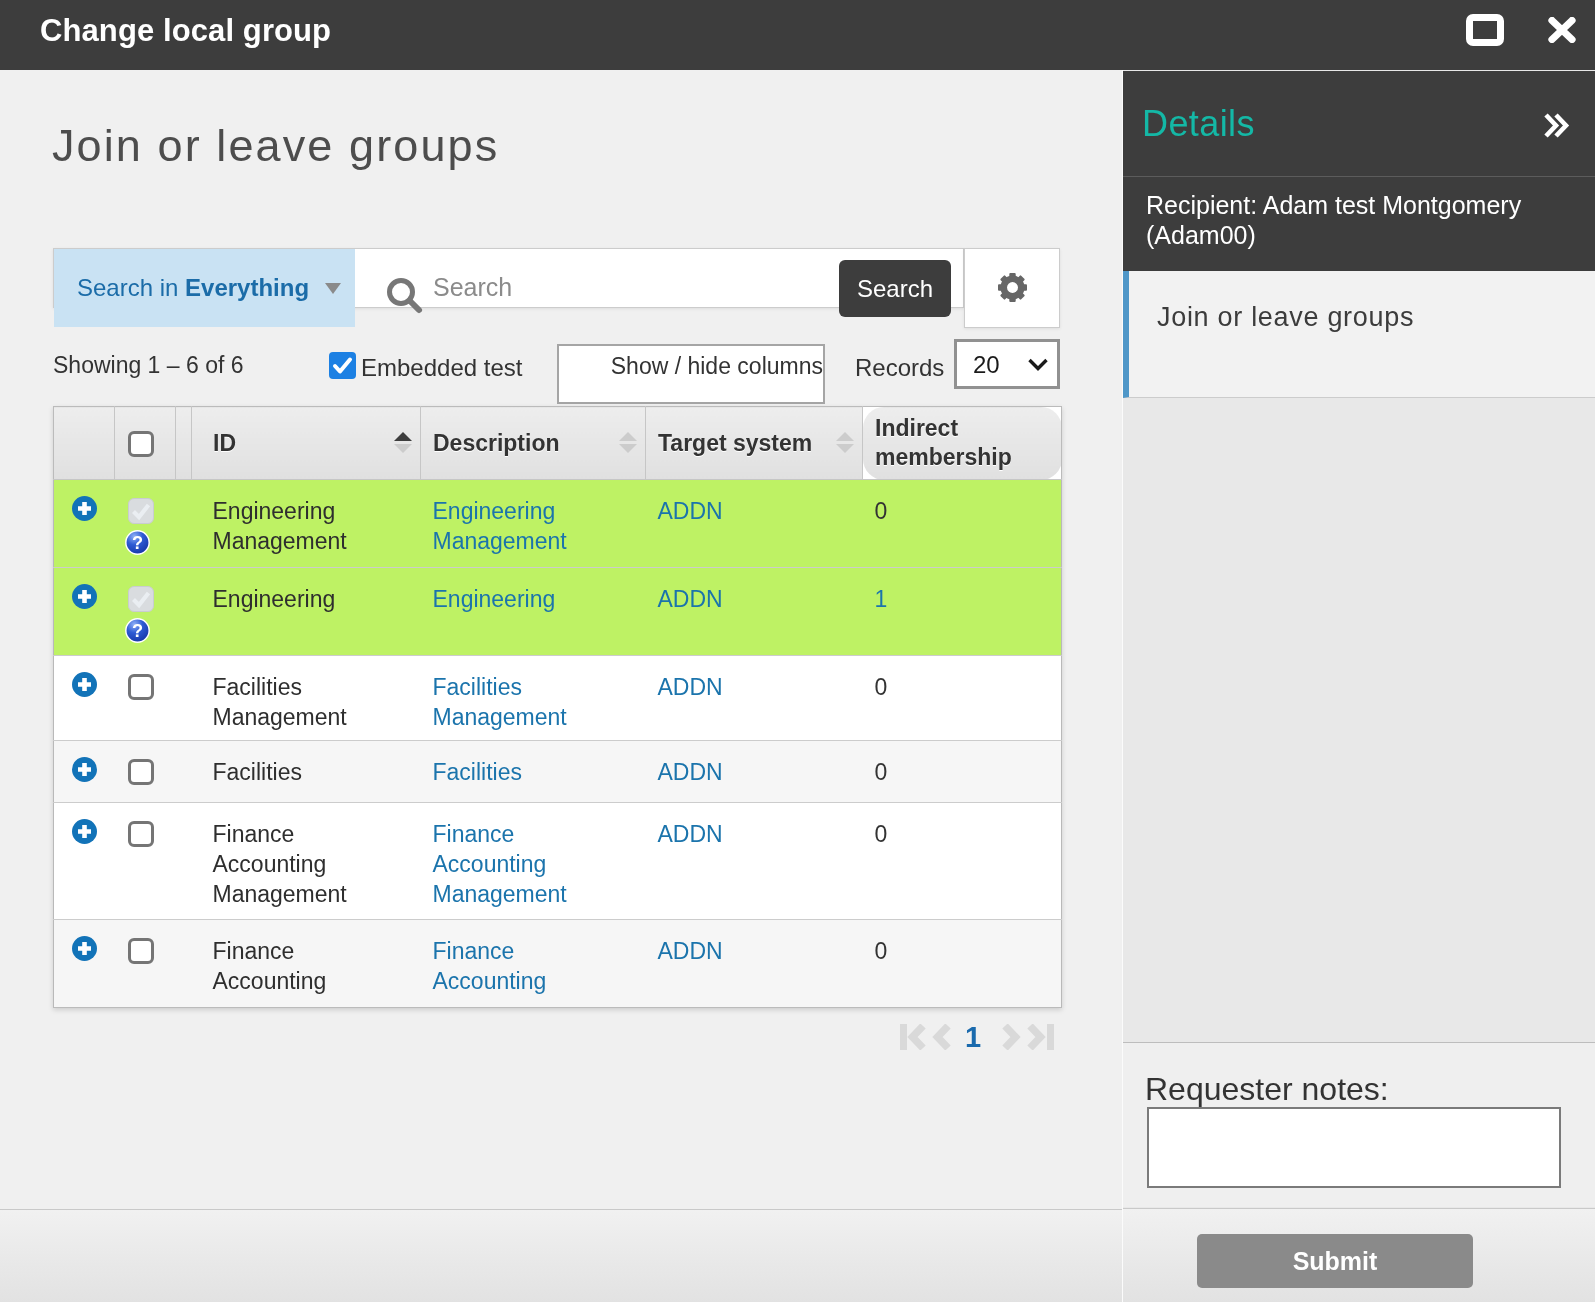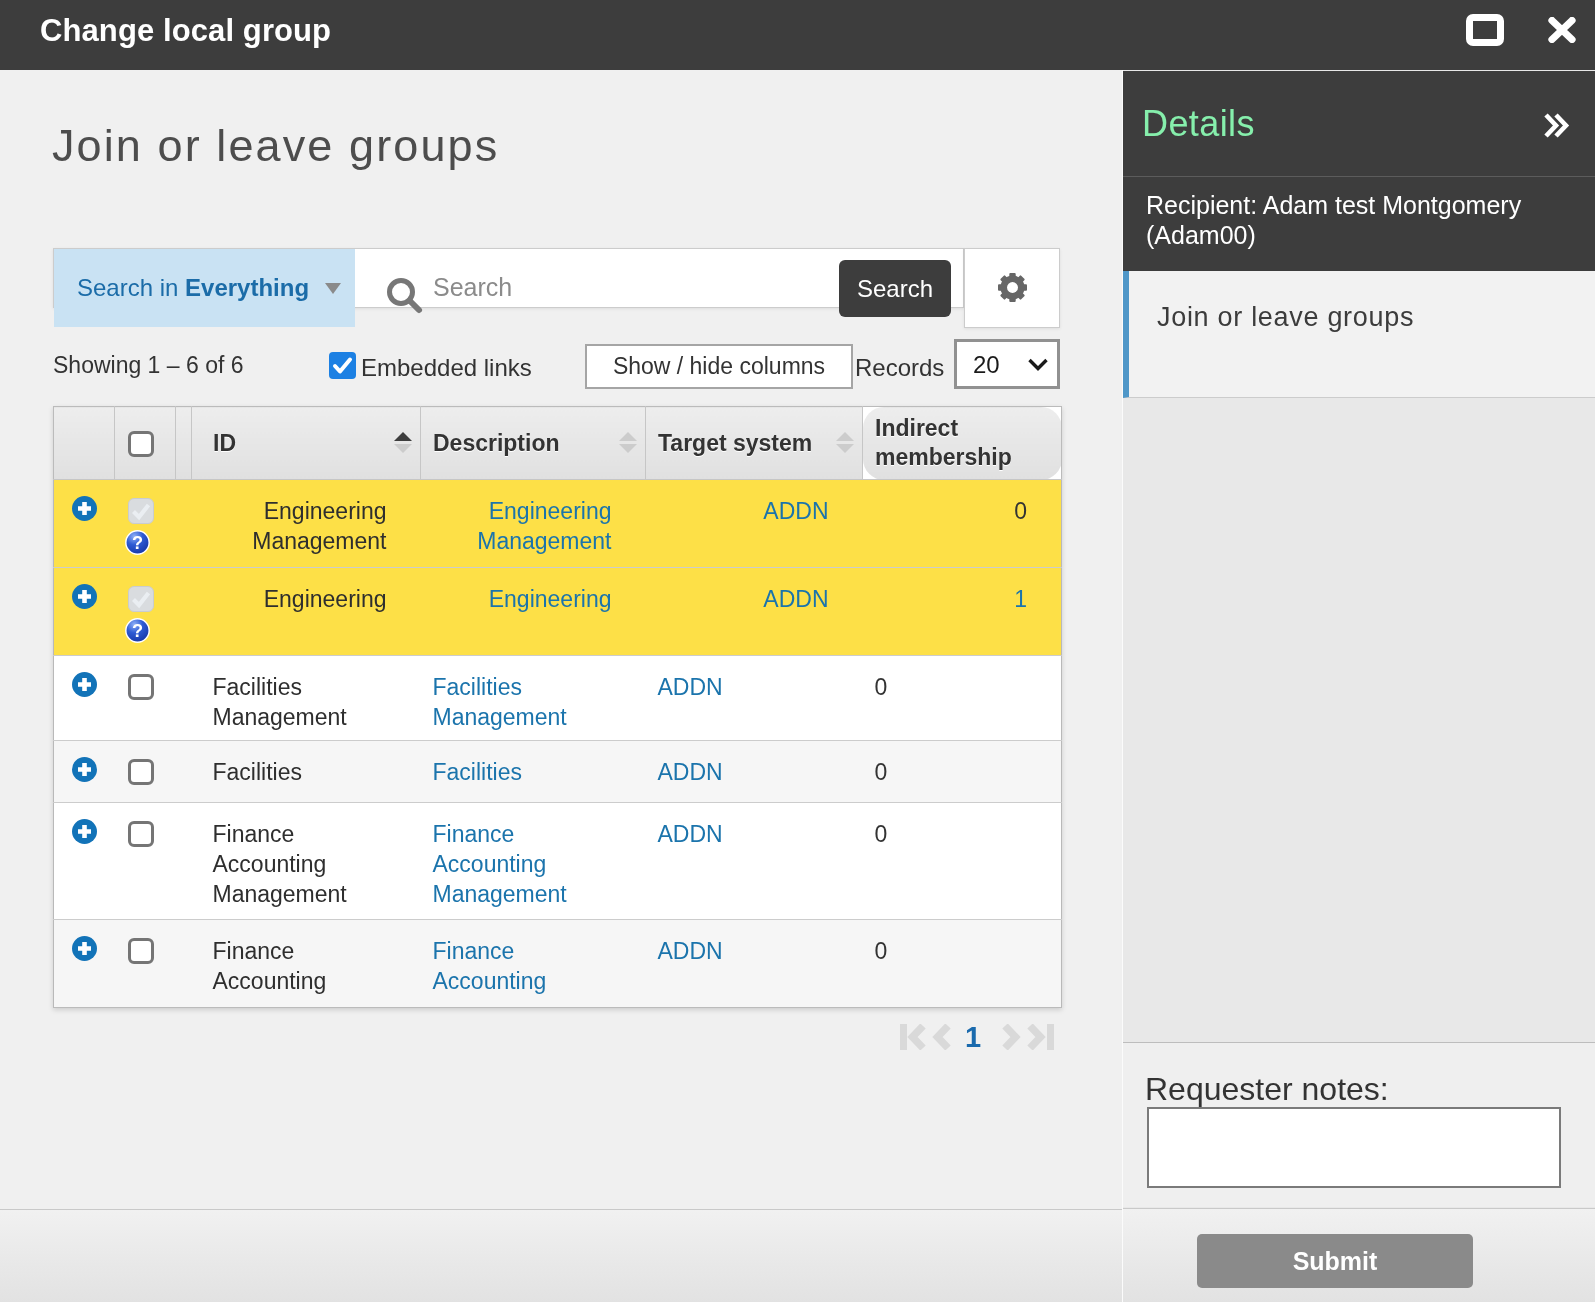--- a/index.html
+++ b/index.html
@@ -24,60 +24,60 @@
 .mag { position:absolute; left:331px; top:27px; }
 .ph { position:absolute; left:379px; top:24px; font-size:25px; color:#8b8b8b; }
 .searchbtn { position:absolute; left:785px; top:11px; width:112px; height:57px; background:#3d3d3d; color:#fff; font-size:24px; text-align:center; line-height:57px; border-radius:6px; }
 .gearbox { position:absolute; left:964px; top:178px; width:96px; height:80px; background:#fff; border:1px solid #ccc; box-shadow:0 1px 3px rgba(0,0,0,.08); }
 
 
 .controls { position:absolute; left:0; top:274px; width:1122px; height:50px; font-size:23px; color:#333; }
 .showing { position:absolute; left:53px; top:8px; }
 .cb-emb { position:absolute; left:329px; top:8px; width:27px; height:27px; background:#1c80e3; border-radius:4px; }
 .emb-label { position:absolute; left:361px; top:10px; font-size:24px; }
-.shbtn { position:absolute; left:585px; top:0px; width:268px; height:45px; background:#fff; border:2px solid #a5a5a5; font-size:23px; color:#333; text-align:center; line-height:41px; }
+.shbtn { position:absolute; left:557px; top:0px; width:268px; height:60px; background:#fff; border:2px solid #a5a5a5; font-size:23px; color:#333; text-align:right; line-height:41px; }
 .reclabel { position:absolute; left:855px; top:10px; font-size:24px; }
 .recsel { position:absolute; left:954px; top:-5px; width:106px; height:50px; background:#fff; border:3px solid #919191;text-align:center; }
 .recsel .v { position:absolute; left:16px; top:9px; font-size:24px; color:#1a1a1a; }
 .recsel svg { position:absolute; right:8px; top:16px; }
 
 
 .tbl { position:absolute; left:53px; top:336px; width:1008px; border-collapse:collapse; table-layout:fixed; background:#fff; border:1px solid #b9b9b9; box-shadow:0 2px 5px rgba(0,0,0,.15); font-size:23px; color:#333; }
 .tbl col.c1 { width:61px; } .tbl col.c2 { width:61px; } .tbl col.c3 { width:16px; }
 .tbl col.c4 { width:229px; } .tbl col.c5 { width:225px; } .tbl col.c6 { width:217px; } .tbl col.c7 { width:199px; }
 .tbl th { height:73px; background:linear-gradient(#ededed,#e0e0e0); border:1px solid #c6c6c6; border-top:1px solid #bbb; font-size:23px; font-weight:600; color:#333; text-align:left; text-shadow:0 1px 0 #fff; vertical-align:middle; padding:0 0 0 12px; position:relative; }
 .tbl th.idc { padding-left:21px; }
 .tbl td { border-top:1px solid #ccc; vertical-align:top; padding:16px 34px 0 12px; line-height:30px; }
 .plus { display:block; margin:0 auto; }
 .stack { display:flex; flex-direction:column; align-items:center; }
 .tbl td:nth-child(2), .tbl th:nth-child(2) { padding-right:9px !important; }
 .stack .helpico { margin-top:6px; margin-right:6px; }
 .tbl td.idc { padding-left:21px; color:#2e2e2e; }
-.tbl tr.sel td { background:#fde047;text-align:right; }
+.tbl tr.sel td { background:#bef264; }
 .tbl tr.alt td { background:#f6f6f6; }
 .tbl a { color:#1b74ac; text-decoration:none; }
 .sorters { position:absolute; right:8px; top:50%; margin-top:-11px; width:18px; height:22px; display:block; }
 .tri-u { display:block; width:0; height:0; border-left:9px solid transparent; border-right:9px solid transparent; border-bottom:9px solid #ccc; margin-bottom:3px; }
 .tri-d { display:block; width:0; height:0; border-left:9px solid transparent; border-right:9px solid transparent; border-top:9px solid #ccc; }
 .tri-u.on { border-bottom-color:#3d3d3d; }
 .cell-center { text-align:center; padding-left:0 !important; padding-right:0 !important; }
 .cbx { display:block; margin-left:auto; margin-right:auto; width:26px; height:26px; background:#fff; border:3px solid #757575; border-radius:6px; margin-top:2px; }
 .cbx.dis { background:#d9dcdf; border:1px solid #c9ccd0; width:26px; height:26px; position:relative; }
 .helpico { display:inline-block; margin-top:7px; }
 
 
 .pager { position:absolute; left:0; top:950px; width:1061px; height:40px; }
 .pager .num { position:absolute; left:965px; top:1px; color:#1a6aad; font-size:29px; font-weight:bold; }
 
 
 .footmain { position:absolute; left:0; top:1139px; width:1122px; height:93px; background:linear-gradient(#f1f1f1,#e2e2e2); border-top:1px solid #c9c9c9; }
 
 
 .panel { position:absolute; left:1122px; top:70px; width:473px; height:1232px; background:#e8e8e8; border-left:1px solid #fbfbfb; }
-.phead { position:absolute; left:0; top:1px; width:473px; height:105px; background:#3d3d3d; color:#86efac; }
+.phead { position:absolute; left:0; top:1px; width:473px; height:105px; background:#3d3d3d; color:#14b8a6; }
 .phead .t { position:absolute; left:19px; top:32px; font-size:36px; letter-spacing:.4px; }
 .phead svg { position:absolute; right:26px; top:41px; }
 .precip { position:absolute; left:0; top:106px; width:473px; height:95px; background:#3d3d3d; border-top:1px solid #5c5c5c; color:#fff; font-size:25px; line-height:30px; padding:13px 20px 0 23px; }
 .pstep { position:absolute; left:0; top:201px; width:473px; height:127px; background:#f2f2f2; border-left:6px solid #4f97c8; border-bottom:1px solid #ccc; color:#3c3c3c; font-size:27px; letter-spacing:.7px; }
 .pstep .t { position:absolute; left:28px; top:31px; }
 .pnotes-sep { position:absolute; left:0; top:972px; width:473px; height:1px; background:#bdbdbd; }
 .pnotes { position:absolute; left:0; top:973px; width:473px; height:164px; background:#efefef; }
 .pnotes .lab { position:absolute; left:22px; top:28px; font-size:32px; color:#333; }
 .pnotes textarea { position:absolute; left:24px; top:64px; width:414px; height:81px; border:2px solid #7a7a7a; background:#fff; resize:none; outline:none; }
 .pfoot { position:absolute; left:0; top:1138px; width:473px; height:94px; background:linear-gradient(#f1f1f1,#e2e2e2); border-top:1px solid #c9c9c9; }
@@ -121,21 +121,21 @@
       </svg>
   </div>
 
   <div class="controls">
     <div class="showing">Showing 1 – 6 of 6</div>
     <div class="cb-emb">
       <svg width="27" height="27" viewBox="0 0 27 27">
           <path d="M6 14 L11 19.5 L21 7.5" stroke="#fff" stroke-width="4" fill="none" stroke-linecap="round" stroke-linejoin="round"></path>
         </svg>
     </div>
-    <div class="emb-label">Embedded links</div>
+    <div class="emb-label">Embedded test</div>
     <div class="shbtn">Show / hide columns</div>
     <div class="reclabel">Records</div>
     <div class="recsel">
         <span class="v">20</span>
       <svg width="22" height="14" viewBox="0 0 22 14">
           <path d="M2.5 2 L11 10.5 L19.5 2" stroke="#1a1a1a" stroke-width="3.4" fill="none"></path>
         </svg>
     </div>
   </div>
 

